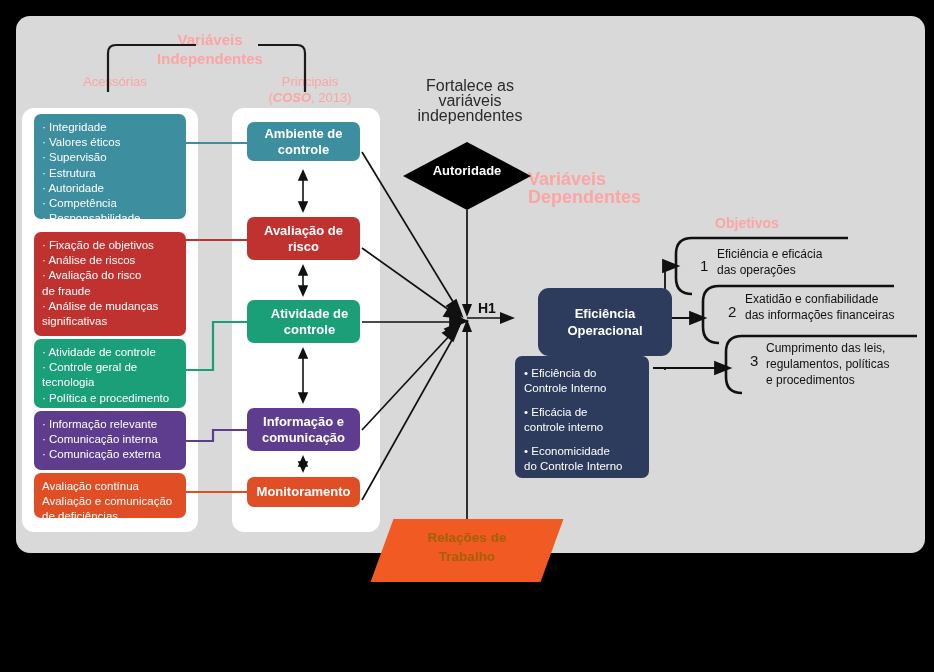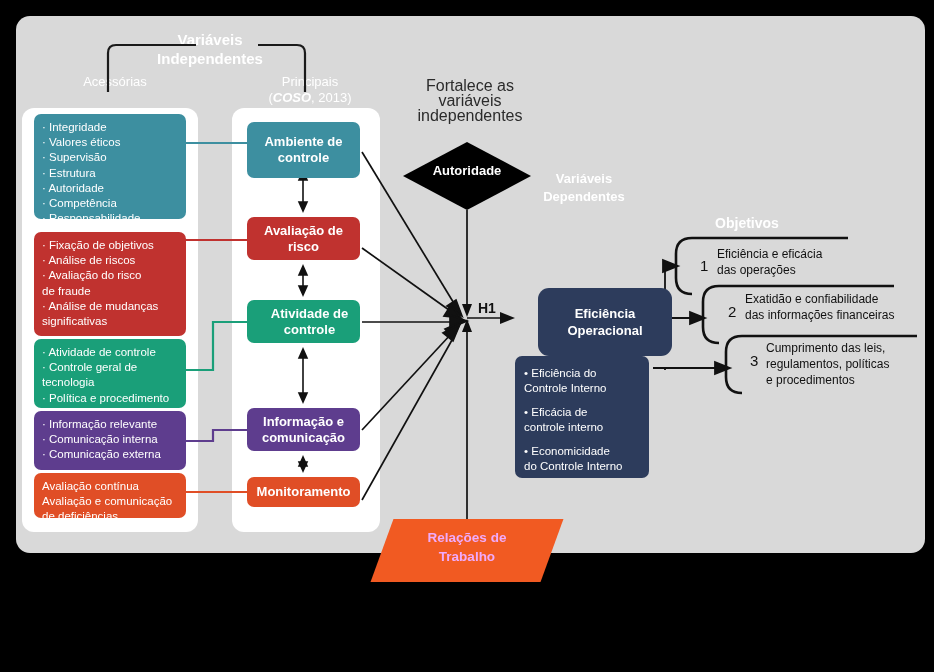--- a/index.html
+++ b/index.html
@@ -6,46 +6,46 @@
   html,body{margin:0;padding:0;background:#000;}
   body{width:934px;height:672px;font-family:"Liberation Sans",sans-serif;overflow:hidden;}
   #stage{position:relative;width:934px;height:672px;background:#000;}
 
   .panel{position:absolute;left:16px;top:16px;width:909px;height:537px;background:#d9d9d9;border-radius:14px;}
 
   .whitecol{position:absolute;background:#ffffff;border-radius:12px;}
   #white-left{left:22px;top:108px;width:176px;height:424px;}
   #white-mid{left:232px;top:108px;width:148px;height:424px;}
 
-  .hdr{position:absolute;color:#ffffff;}
+  .hdr{position:absolute;color:#fca5a5;}
   #title-vi{left:150px;top:30px;width:120px;text-align:center;font-weight:bold;font-size:15px;line-height:19px;}
   #lbl-acess{left:60px;top:74px;width:110px;text-align:center;font-size:13px;}
   #lbl-princ{left:250px;top:74px;width:120px;text-align:center;font-size:13px;line-height:16px;}
   #lbl-princ .coso{font-weight:bold;font-style:italic;}
 
   #lbl-fortalece{left:410px;top:78px;width:120px;text-align:center;font-size:16px;line-height:15px;color:#2b2b2b;}
-  #title-vd{left:528px;top:170px;width:112px;text-align:center;font-weight:bold;font-size:13px;line-height:18px;}
+  #title-vd{left:528px;top:170px;width:112px;text-align:left;font-weight:bold;font-size:18px;line-height:18px;}
   #title-obj{left:692px;top:215px;width:110px;text-align:center;font-weight:bold;font-size:14px;}
   #lbl-h1{left:478px;top:300px;font-weight:bold;font-size:14px;color:#111;}
 
   
   .svgl{position:absolute;left:0;top:0;width:934px;height:672px;pointer-events:none;}
 
   
   .accbox{position:absolute;border-radius:7px;color:#fff;font-size:11.5px;line-height:15.2px;padding:6px 8px 6px 8px;box-sizing:border-box;}
   .accbox div{white-space:pre-line;}
   #acc-0{left:34px;top:114px;width:152px;height:105px;background:#3d8fa0;}
   #acc-1{left:34px;top:232px;width:152px;height:104px;background:#c0322f;}
   #acc-2{left:34px;top:339px;width:152px;height:69px;background:#1a9f79;}
   #acc-3{left:34px;top:411px;width:152px;height:59px;background:#5e3d8e;}
   #acc-4{left:34px;top:473px;width:152px;height:45px;background:#e04e26;}
 
   
   .mainbox{position:absolute;left:247px;width:113px;border-radius:7px;color:#fff;font-weight:bold;font-size:13px;line-height:16px;display:flex;align-items:center;justify-content:center;text-align:center;box-sizing:border-box;}
-  #mb-0{top:122px;height:56px;background:#3d8fa0;}
+  #mb-0{top:122px;height:39px;background:#3d8fa0;}
   #mb-1{top:217px;height:43px;background:#c0322f;}
   #mb-2{top:300px;height:43px;background:#1a9f79;padding-left:12px;}
   #mb-3{top:408px;height:43px;background:#5e3d8e;}
   #mb-4{top:477px;height:30px;background:#e04e26;}
   #diamond-lbl{position:absolute;left:404px;top:163px;width:126px;text-align:center;color:#fff;font-weight:bold;font-size:13px;}
 
   
   #eff-top{position:absolute;left:515px;top:288px;width:134px;height:68px;background:#2d3c5c;border-radius:11px;color:#fff;font-weight:bold;font-size:13px;line-height:17px;display:flex;align-items:center;justify-content:center;text-align:center;margin-left:23px;}
   #eff-list{position:absolute;left:515px;top:356px;width:134px;height:122px;background:#2d3c5c;border-radius:7px;color:#fff;font-size:11.5px;line-height:15px;padding:10px 9px;box-sizing:border-box;}
   #eff-list p{margin:0 0 9px 0;}
@@ -56,21 +56,21 @@
   .objtxt{position:absolute;font-size:12px;line-height:16px;color:#111;}
   #objn-0{left:700px;top:257px;}
   #objt-0{left:717px;top:246px;width:130px;}
   #objn-1{left:728px;top:303px;}
   #objt-1{left:745px;top:291px;width:175px;}
   #objn-2{left:750px;top:352px;}
   #objt-2{left:766px;top:340px;width:160px;}
 
   
   #banner{position:absolute;left:382px;top:519px;width:170px;height:63px;background:#f15a22;transform:skewX(-20deg);}
-  #banner-lbl{position:absolute;left:382px;top:528px;width:170px;text-align:center;color:#f0abfc;font-weight:bold;font-size:13.5px;line-height:19px;}
+  #banner-lbl{position:absolute;left:382px;top:528px;width:170px;text-align:center;color:#a16207;font-weight:bold;font-size:13.5px;line-height:19px;}
 </style>
 </head>
 <body>
 
 <div id="stage">
 
   <div class="panel"></div>
   <div class="whitecol" id="white-left"></div>
   <div class="whitecol" id="white-mid"></div>
 

